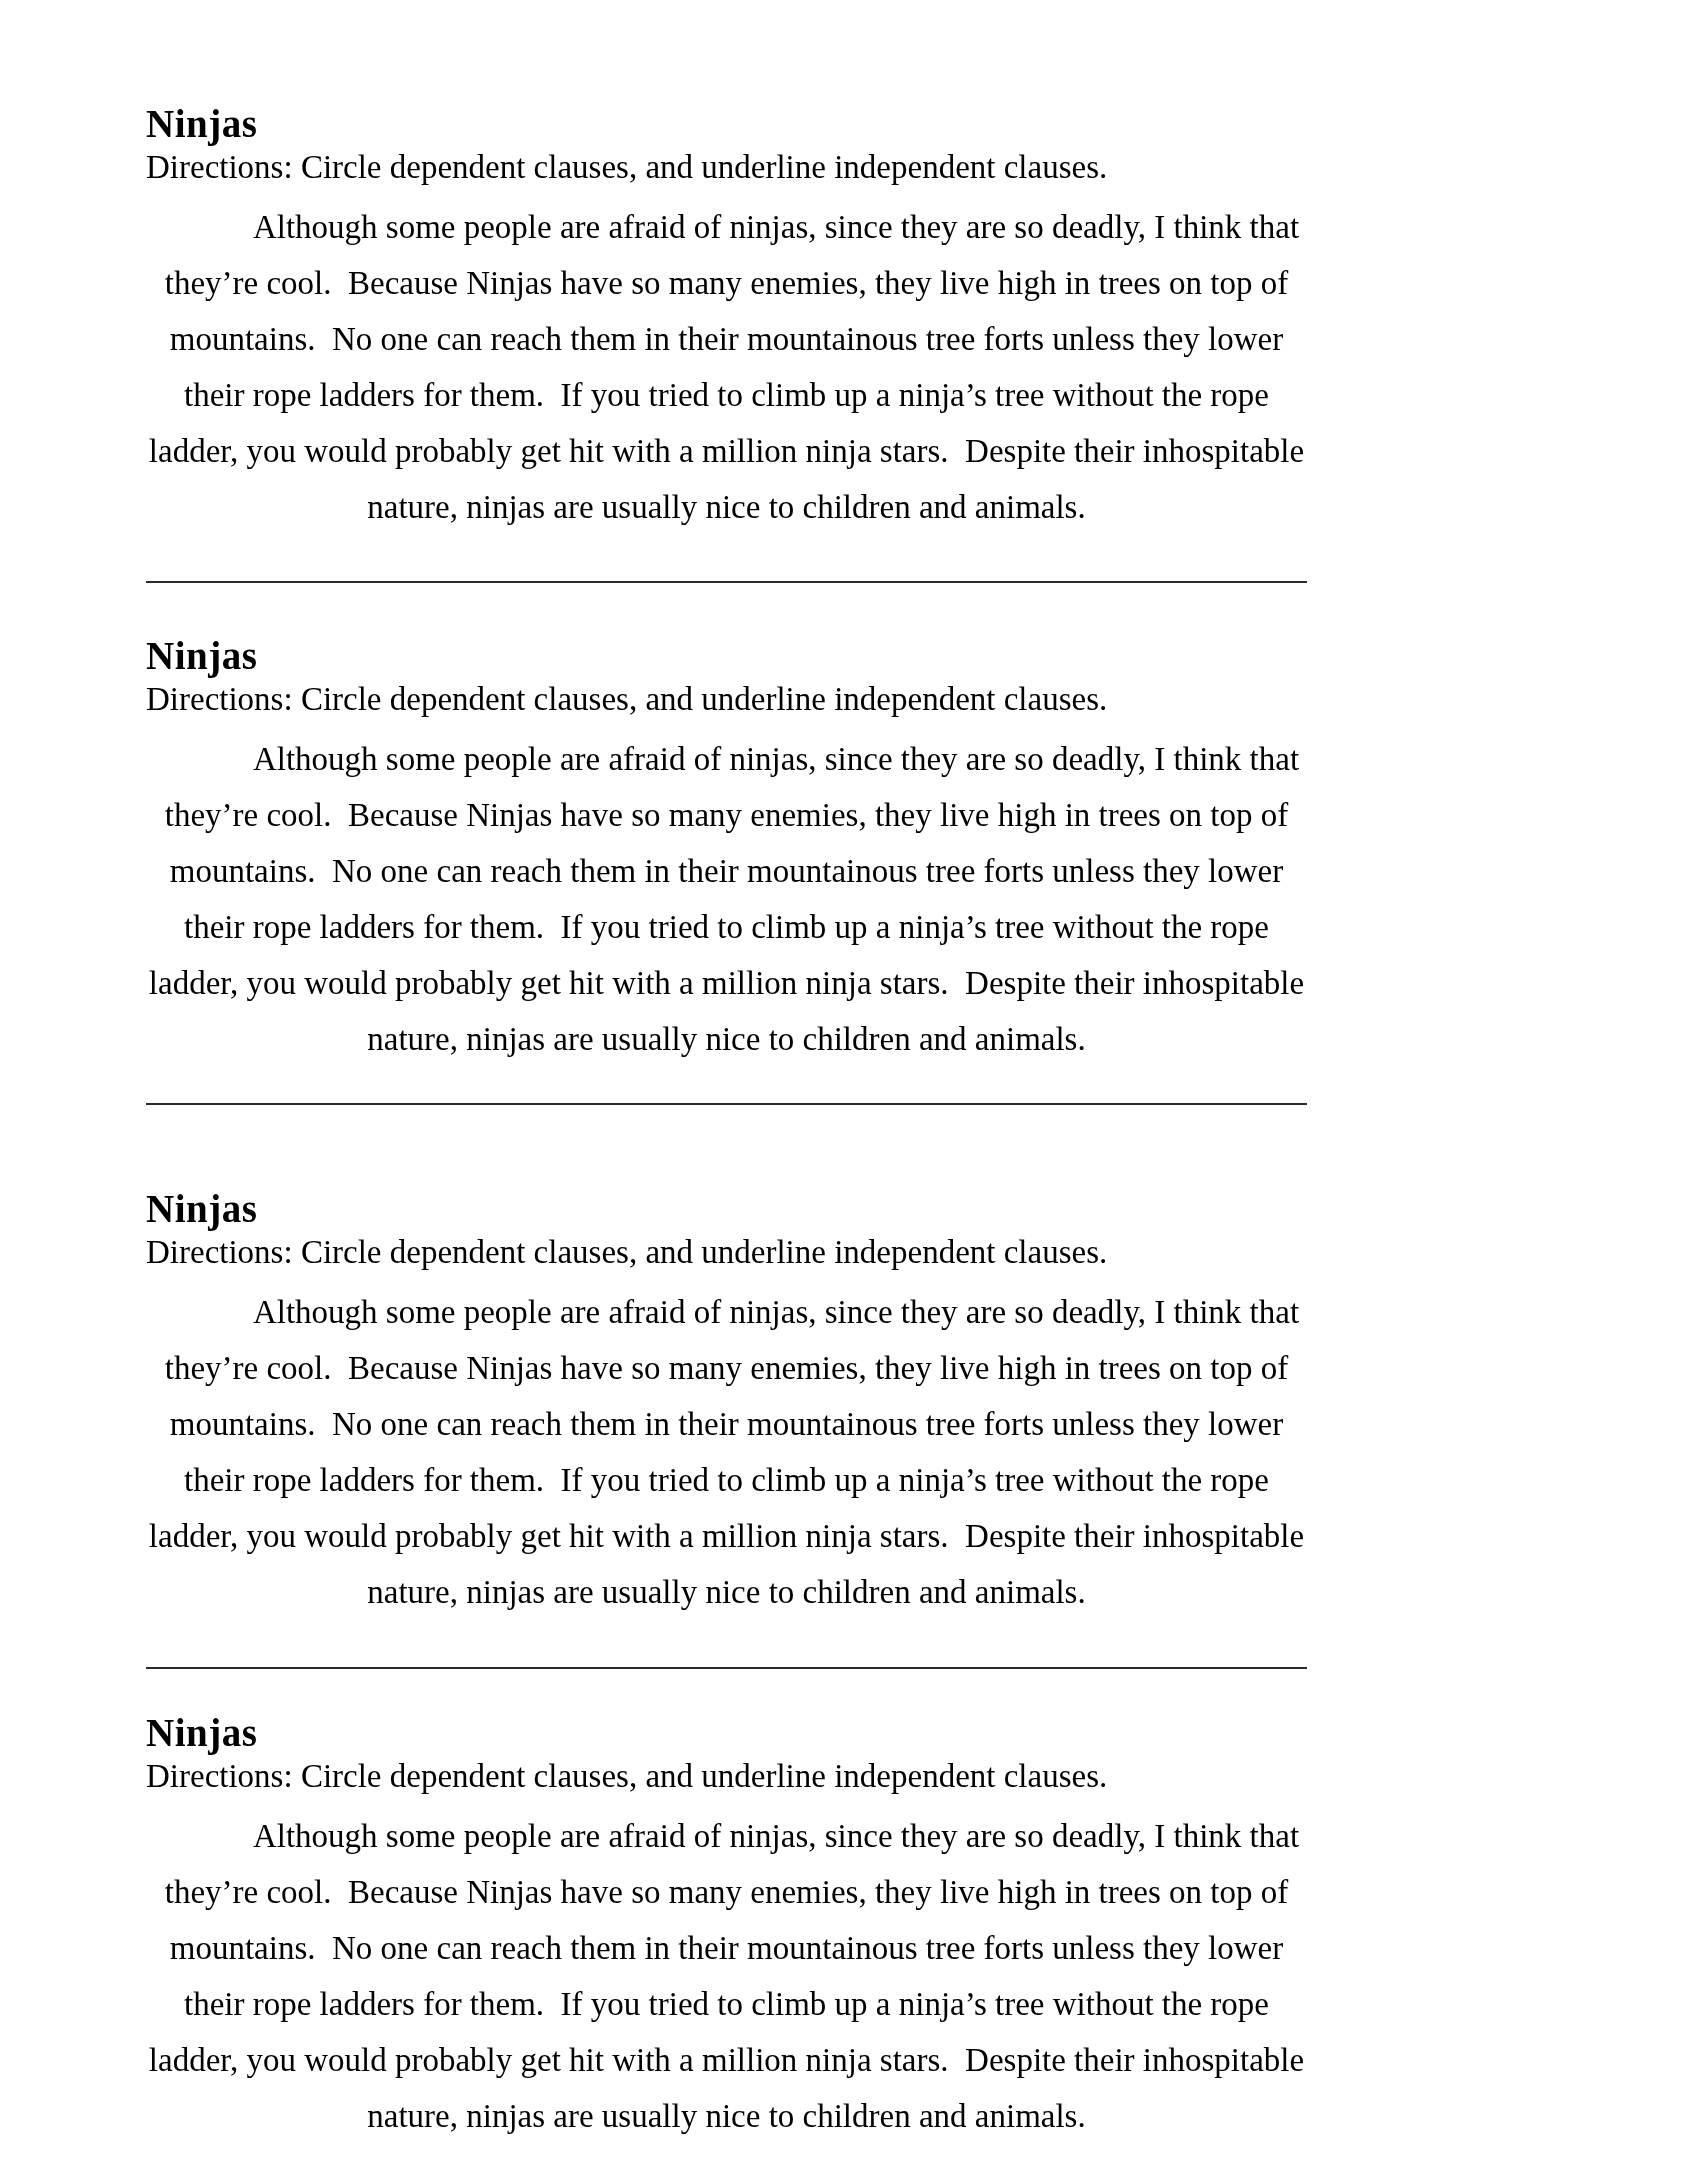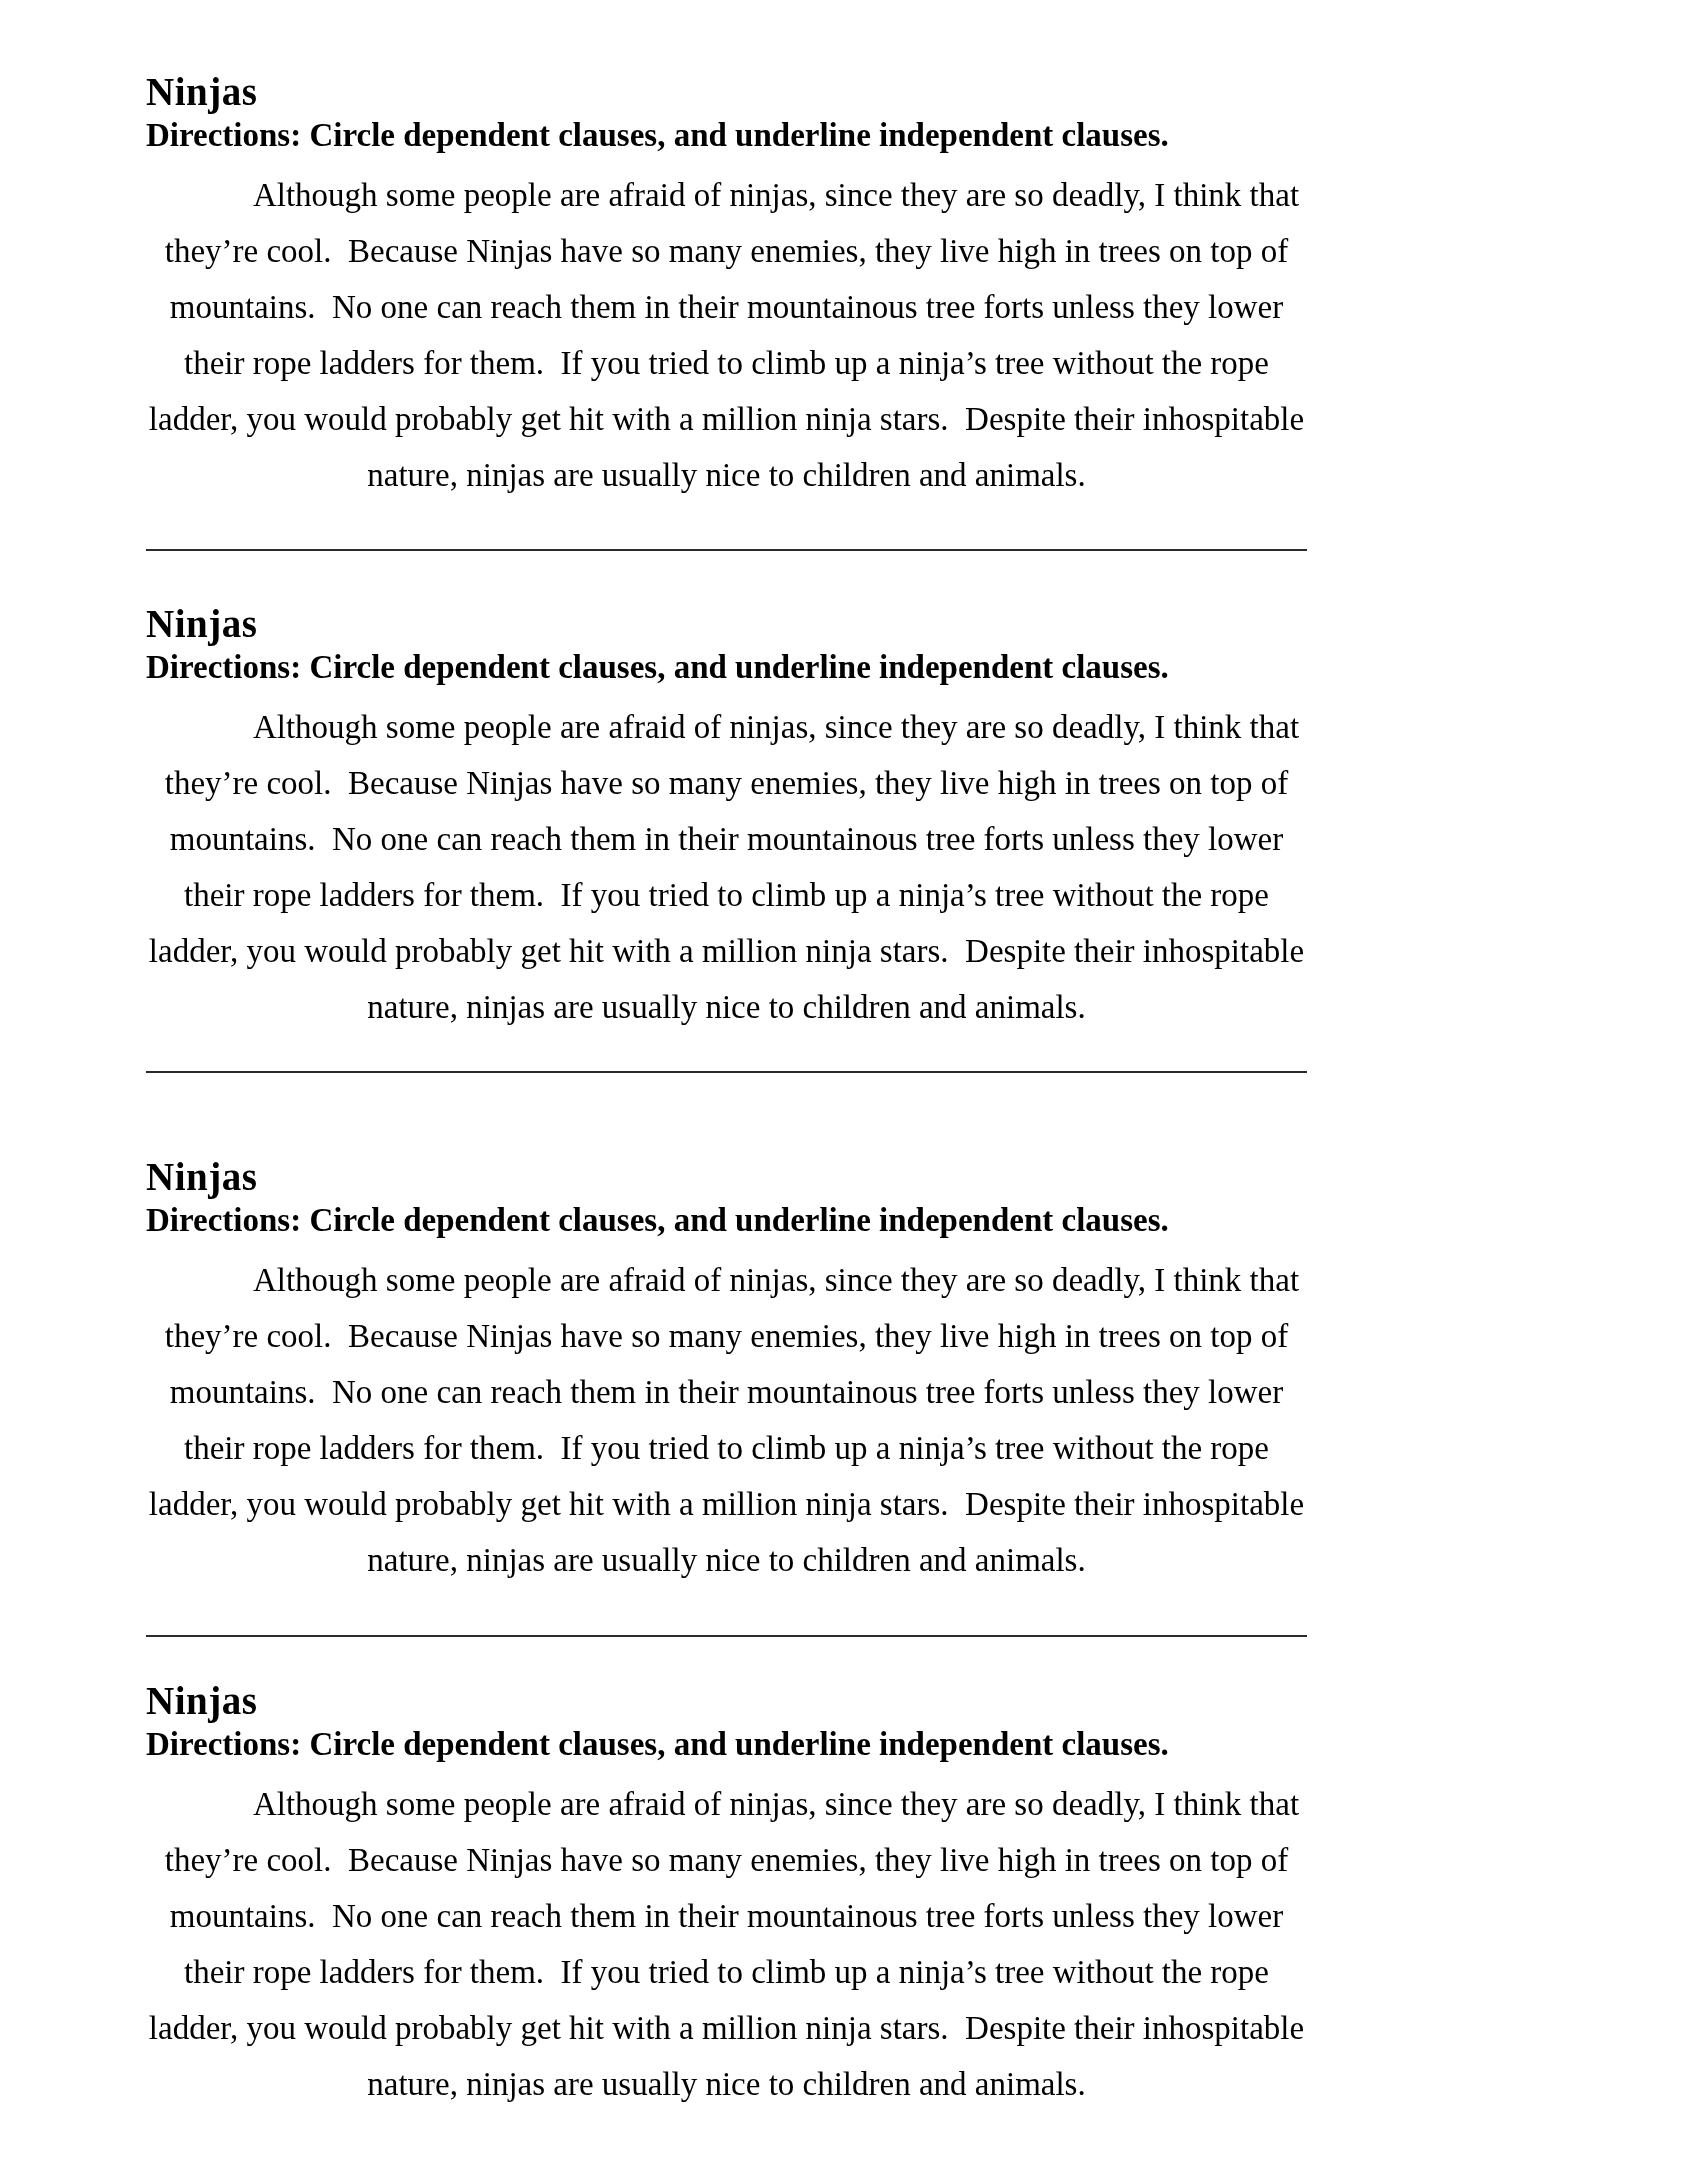--- a/index.html
+++ b/index.html
@@ -11,33 +11,33 @@
     width: 1683px;
     height: 2178px;
     font-family: "Liberation Serif", "DejaVu Serif", serif;
     color: #000000;
     overflow: hidden;
   }
   .page {
     box-sizing: border-box;
     width: 1455px;
     height: 2178px;
-    padding: 70px 148px 0 146px;
+    padding: 102px 148px 0 146px;
     background: #ffffff;
   }
   .section-title {
     font-size: 39px;
     font-weight: bold;
     line-height: 44px;
     margin: 0;
     letter-spacing: 0.5px;
   }
   .directions {
     font-size: 33px;
-    font-weight: bold;
+    font-weight: normal;
     line-height: 42px;
     margin: 0 0 11px 0;
   }
   .passage {
     font-size: 33px;
     line-height: 56px;
     margin: 0;
     text-indent: 99px;
     white-space: pre-wrap;
     text-align: center;

